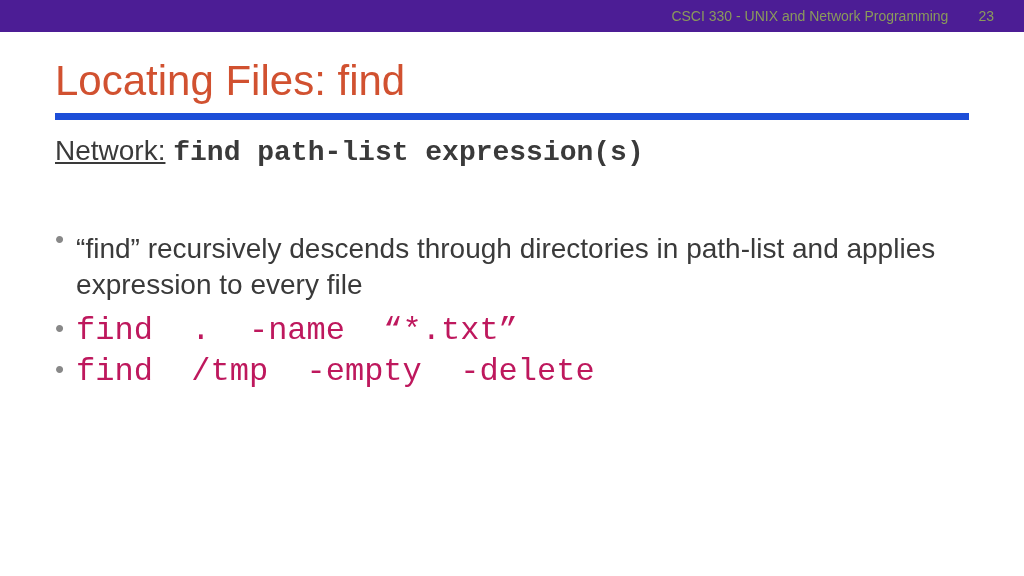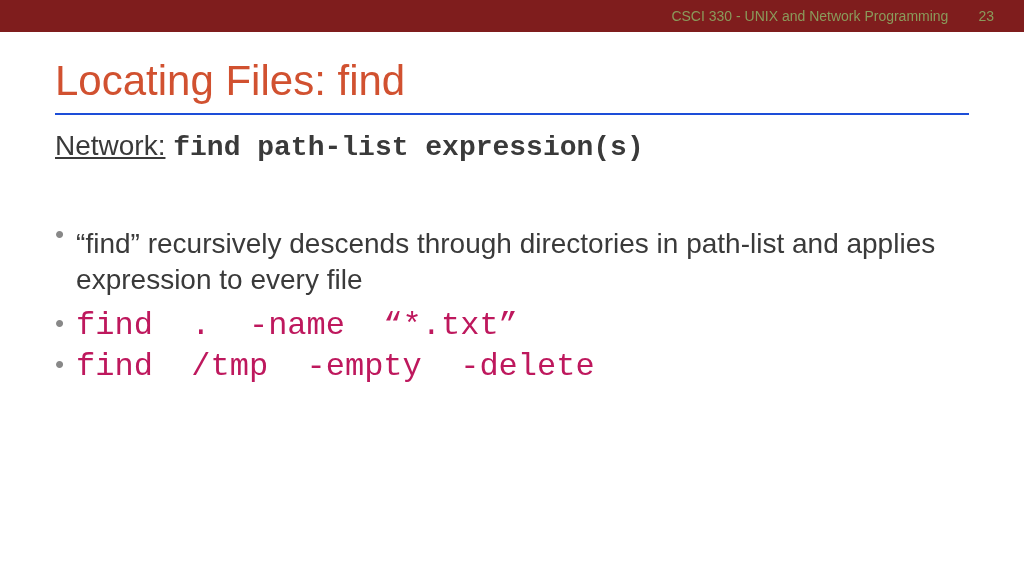--- a/index.html
+++ b/index.html
@@ -10,21 +10,21 @@
     body {
       width: 1024px;
       height: 576px;
       font-family: Arial, Helvetica, sans-serif;
       background: #ffffff;
       overflow: hidden;
     }
     .header-bar {
       width: 100%;
       height: 32px;
-      background: #7f1d1d;
+      background: #4c1d95;
       display: flex;
       justify-content: flex-end;
       align-items: center;
       padding-right: 30px;
       gap: 30px;
     }
     .course-label {
       color: #8a9a5b;
       font-size: 14px;
     }
@@ -32,21 +32,21 @@
       color: #8a9a5b;
       font-size: 14px;
     }
     .content {
       padding: 25px 55px 0 55px;
     }
     .title {
       color: #d15130;
       font-size: 42px;
       font-weight: normal;
-      border-bottom: 2px solid #1d4ed8;
+      border-bottom: 7px solid #1d4ed8;
       padding-bottom: 8px;
       margin-bottom: 15px;
     }
     .syntax-line {
       font-size: 28px;
       color: #3a3a3a;
       margin-bottom: 55px;
     }
     .syntax-label {
       text-decoration: underline;

